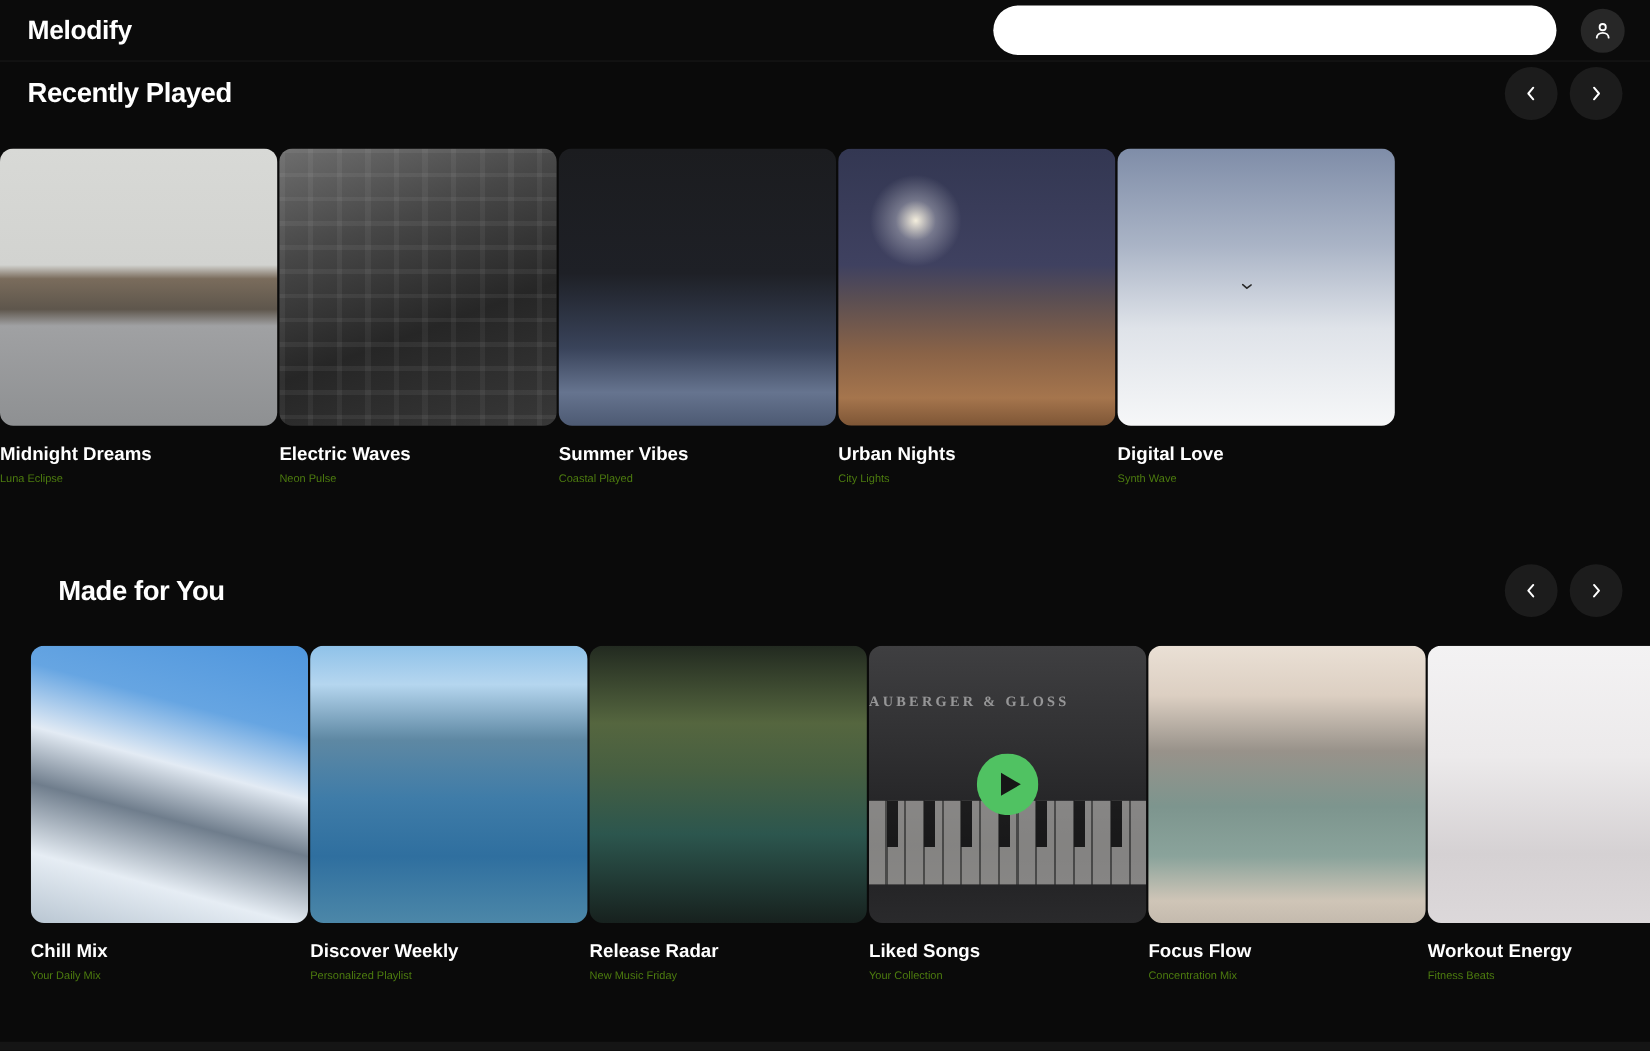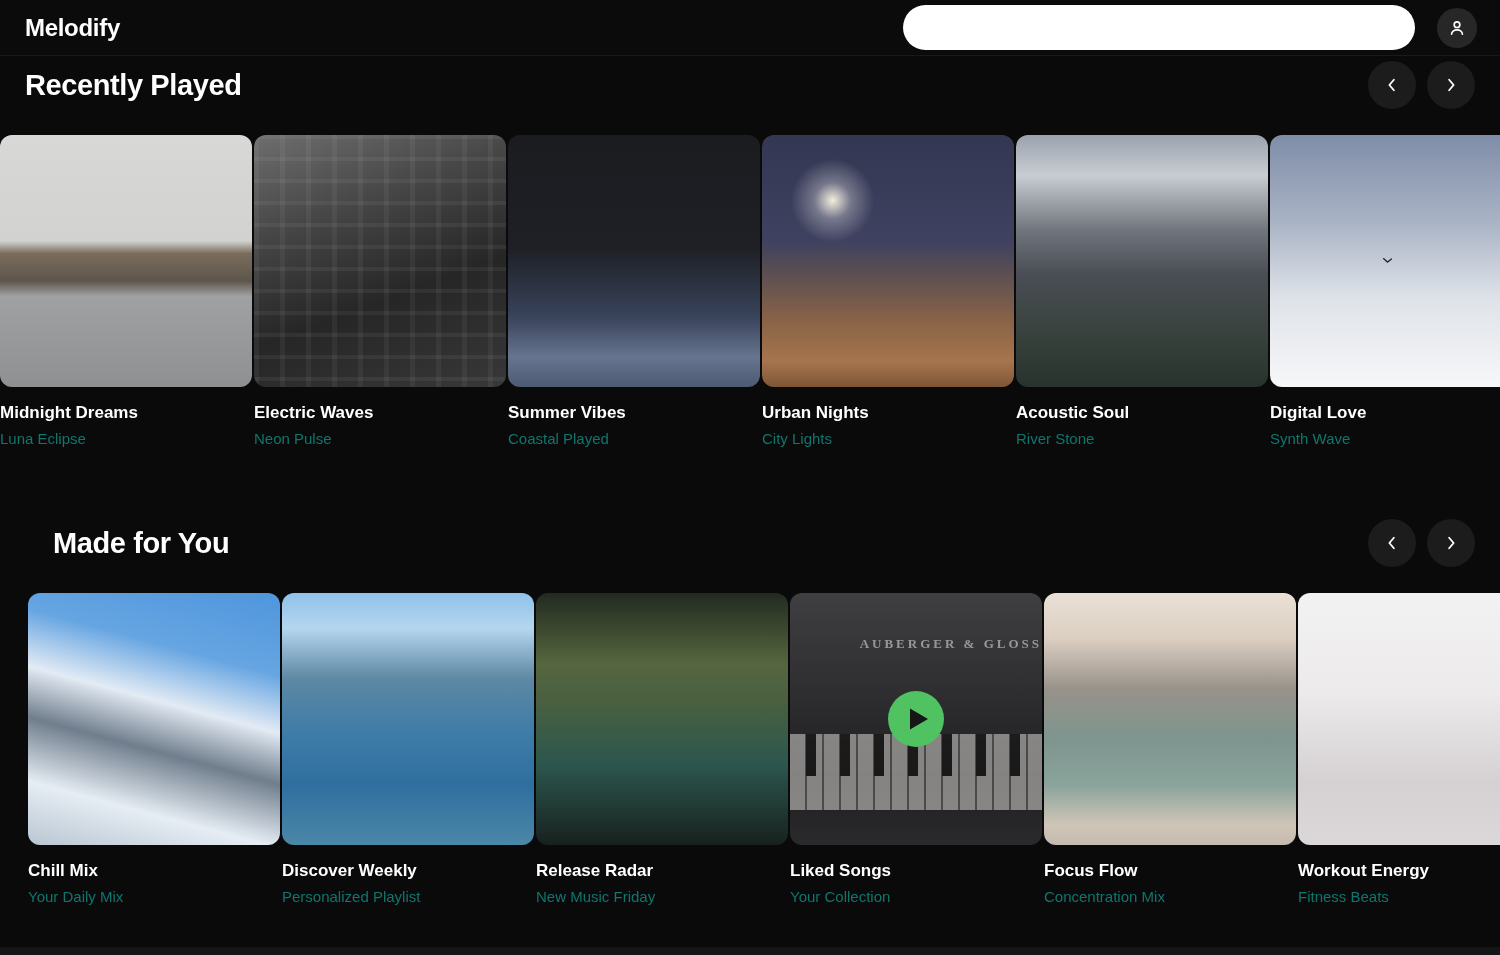--- a/index.html
+++ b/index.html
@@ -34,21 +34,21 @@
     background: #272727; border: none;
     display: flex; align-items: center; justify-content: center;
     cursor: pointer; flex: none;
   }
 
   
   .section-head {
     display: flex; align-items: center; justify-content: space-between;
     padding: 0 25px; height: 48px;
   }
-  .section-title { font-size: 29px; font-weight: 800; letter-spacing: -0.4px; }
+  .section-title { font-size: 25px; font-weight: 800; letter-spacing: -0.4px; }
   .nav-btns { display: flex; gap: 11px; }
   .nav-btn {
     width: 48px; height: 48px; border-radius: 50%;
     background: #1c1c1c; border: none;
     display: flex; align-items: center; justify-content: center;
     cursor: pointer;
   }
   .section:nth-of-type(1) { padding-top: 5px; }
   .section + .section { margin-top: 72px; margin-left: 28px; }
 
@@ -66,33 +66,32 @@
     border-radius: 12px;
     overflow: hidden;
   }
   .card-title {
     margin-top: 16px;
     font-size: 17px; font-weight: 700;
     white-space: nowrap;
   }
   .card-subtitle {
     margin-top: 7px;
-    font-size: 15px; color: #0f766e;
+    font-size: 10px; color: #4d7c0f;
     white-space: nowrap;
   }
 
   
   .art-text {
     position: absolute; top: 17%; left: 0; right: 0;
-    text-align: right;
+    text-align: left;
     font-size: 13px; letter-spacing: 3px;
     color: rgba(230,230,230,0.55);
     font-weight: 600;
     font-family: "Liberation Serif", "DejaVu Serif", serif;
-    padding-left: 28px;
   }
   .art-keys {
     position: absolute; bottom: 14%; left: 0; right: 0; height: 30%;
     background: repeating-linear-gradient(90deg,
       #d8d6d2 0 15px, #6b6b68 15px 17px);
     opacity: 0.55;
   }
   .art-keys::after {
     content: ""; position: absolute; top: 0; left: 6px; right: 0; height: 55%;
     background: repeating-linear-gradient(90deg,
@@ -200,31 +199,20 @@
       
       
       
       
       
     </div>
     <div class="card-title">Urban Nights</div>
     <div class="card-subtitle">City Lights</div>
   </div>
 
-  <div class="card">
-    <div class="card-art" style="background: linear-gradient(rgb(154, 162, 173) 0%, rgb(200, 205, 211) 16%, rgb(112, 117, 125) 38%, rgb(74, 78, 85) 55%, rgb(59, 68, 64) 76%, rgb(39, 51, 44) 100%);">
-      
-      
-      
-      
-      
-    </div>
-    <div class="card-title">Acoustic Soul</div>
-    <div class="card-subtitle">River Stone</div>
-  </div>
 
   <div class="card">
     <div class="card-art" style="background: linear-gradient(rgb(127, 141, 168) 0%, rgb(170, 180, 198) 35%, rgb(223, 227, 233) 65%, rgb(246, 247, 248) 100%);">
 
       <div class="art-bird">
         <svg width="9" height="5" viewBox="0 0 9 5">
                 <path d="M0.5 0.5 L4.5 4 L8.5 1" stroke="#2a2a2a" stroke-width="1.4" fill="none" stroke-linecap="round"></path>
               </svg>
       </div>
 

